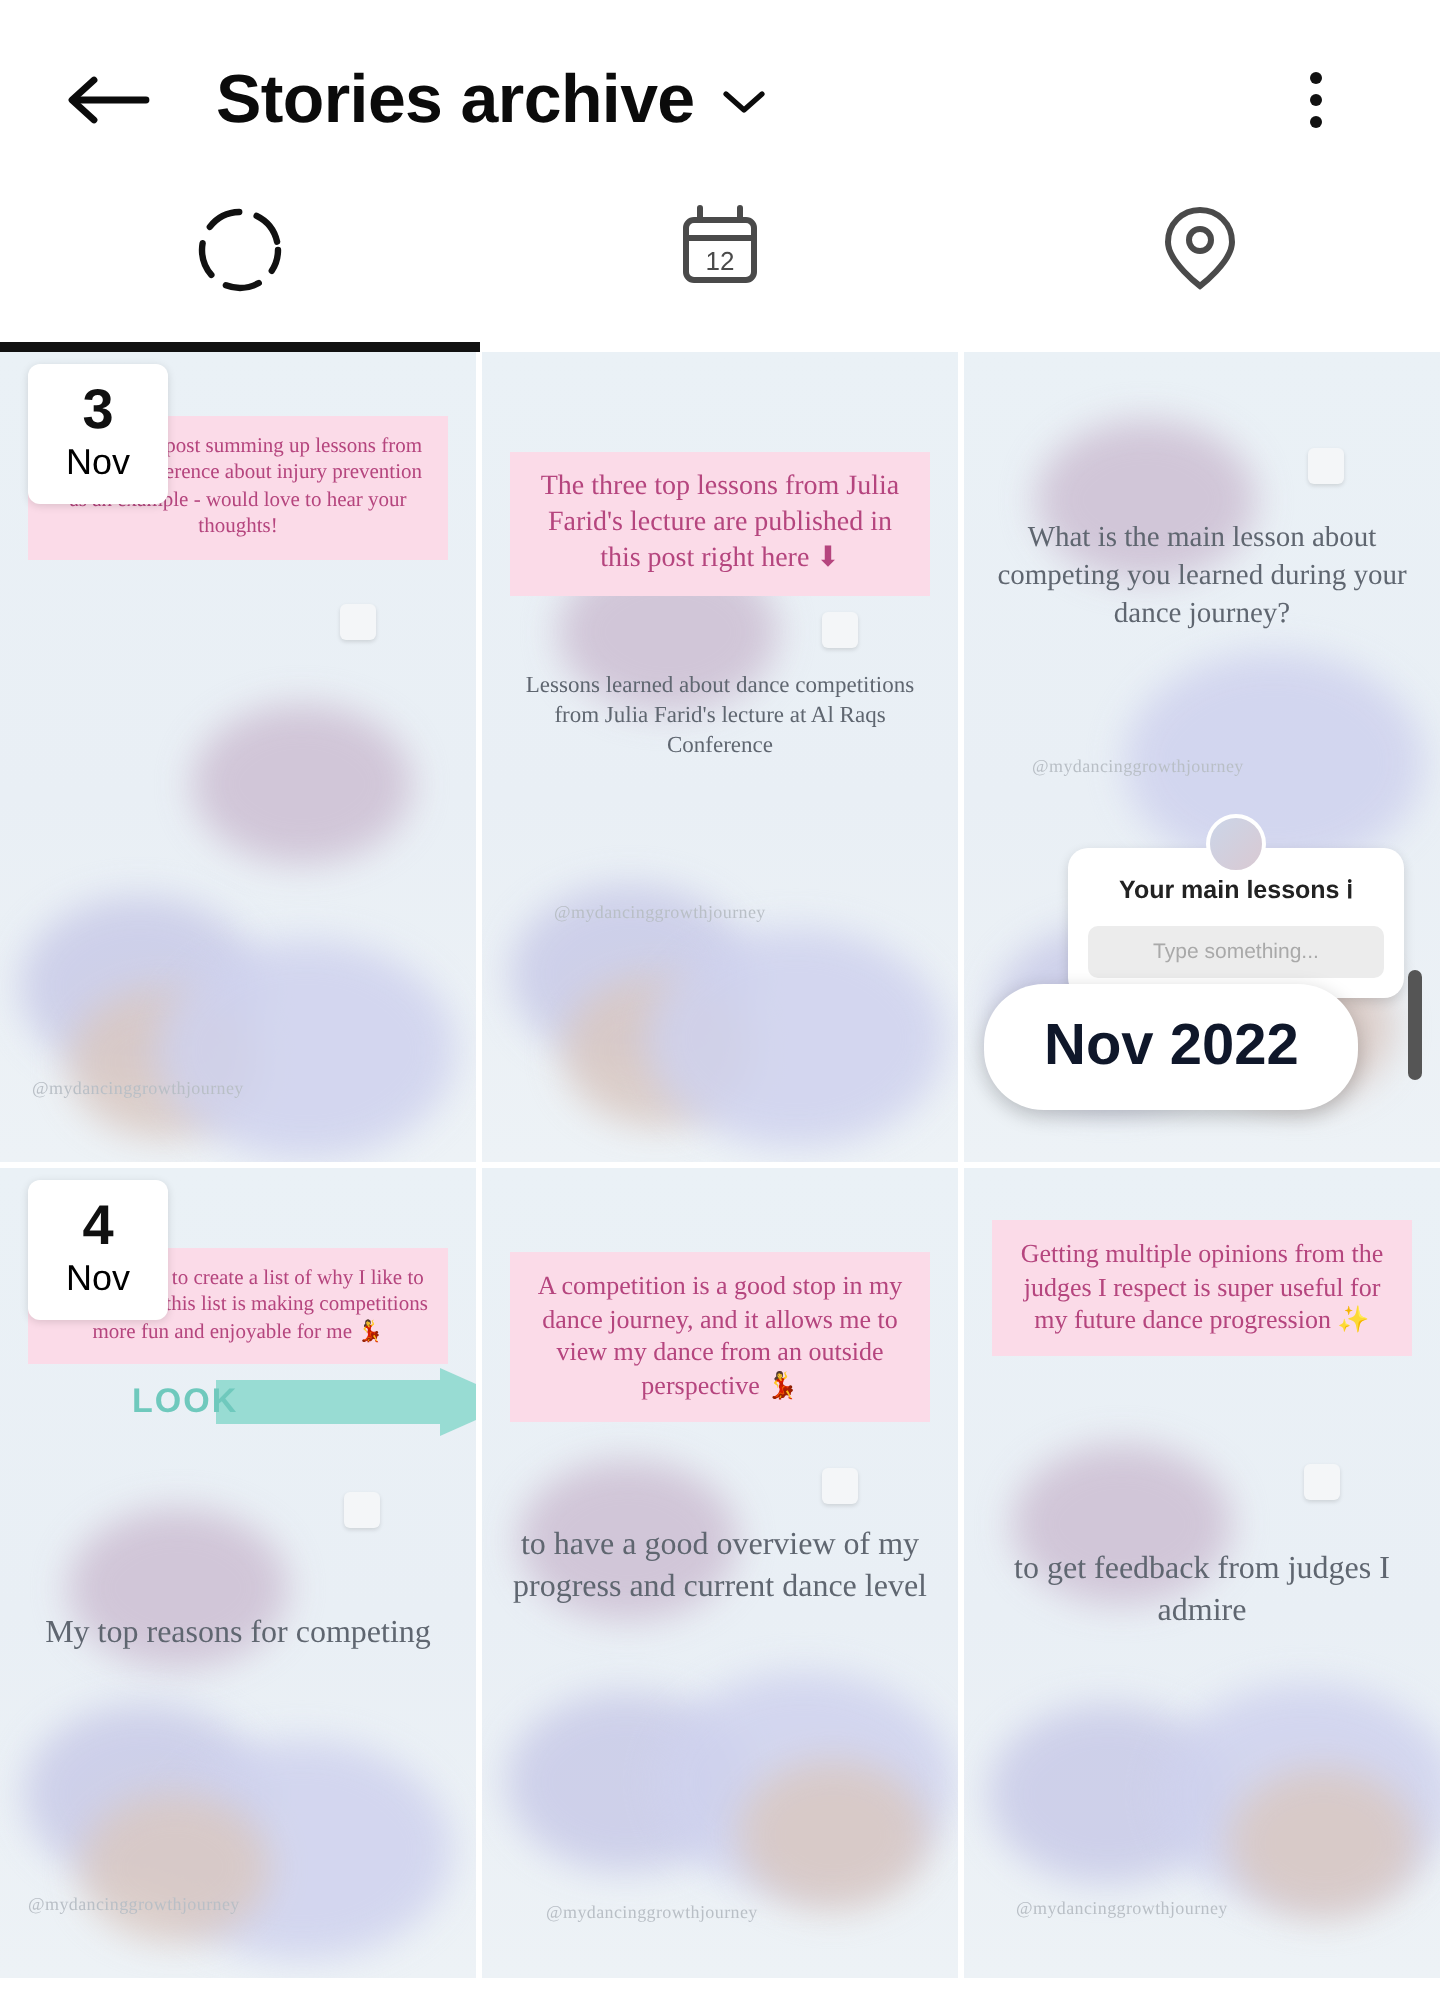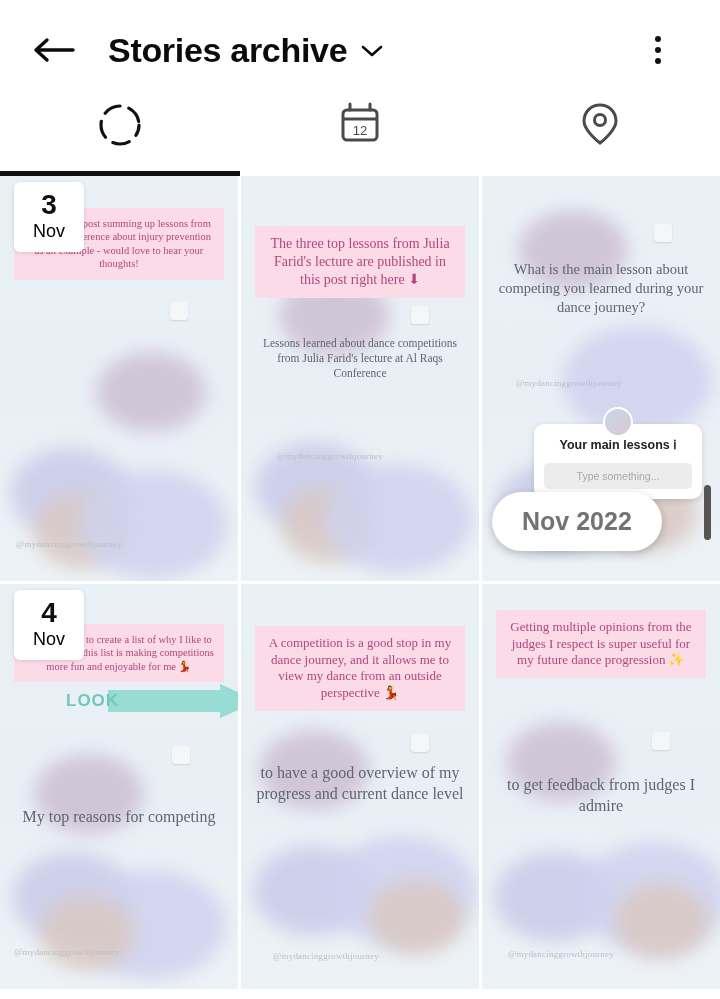--- a/index.html
+++ b/index.html
@@ -261,23 +261,23 @@
     font-family: "Liberation Sans", sans-serif;
     letter-spacing: 1px;
   }
 
   
   .month-pill {
     position: absolute;
     background: #ffffff;
     border-radius: 30px;
     padding: 15px 30px;
-    font-size: 25px;
+    font-size: 29px;
     font-weight: bold;
-    color: #737373;
+    color: #0f172a;
     box-shadow: 0 3px 10px rgba(0,0,0,.22);
     z-index: 20;
   }
 
   
   .scrollbar {
     position: absolute;
     right: 9px;
     width: 7px;
     border-radius: 4px;

